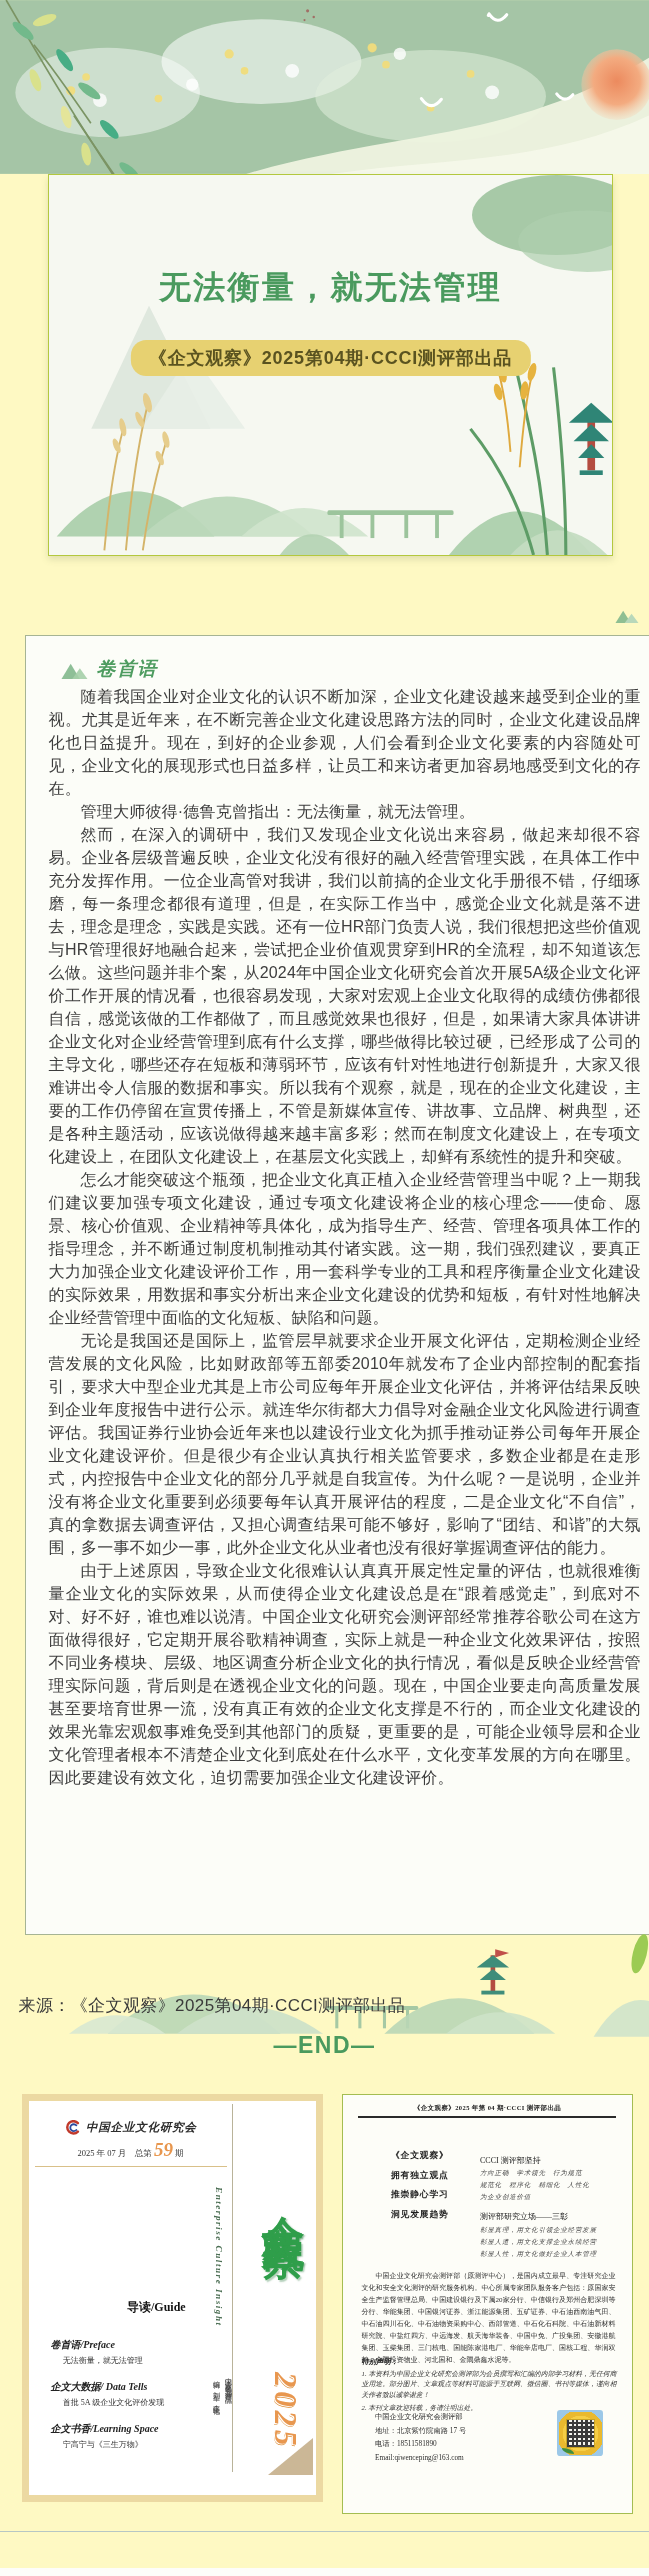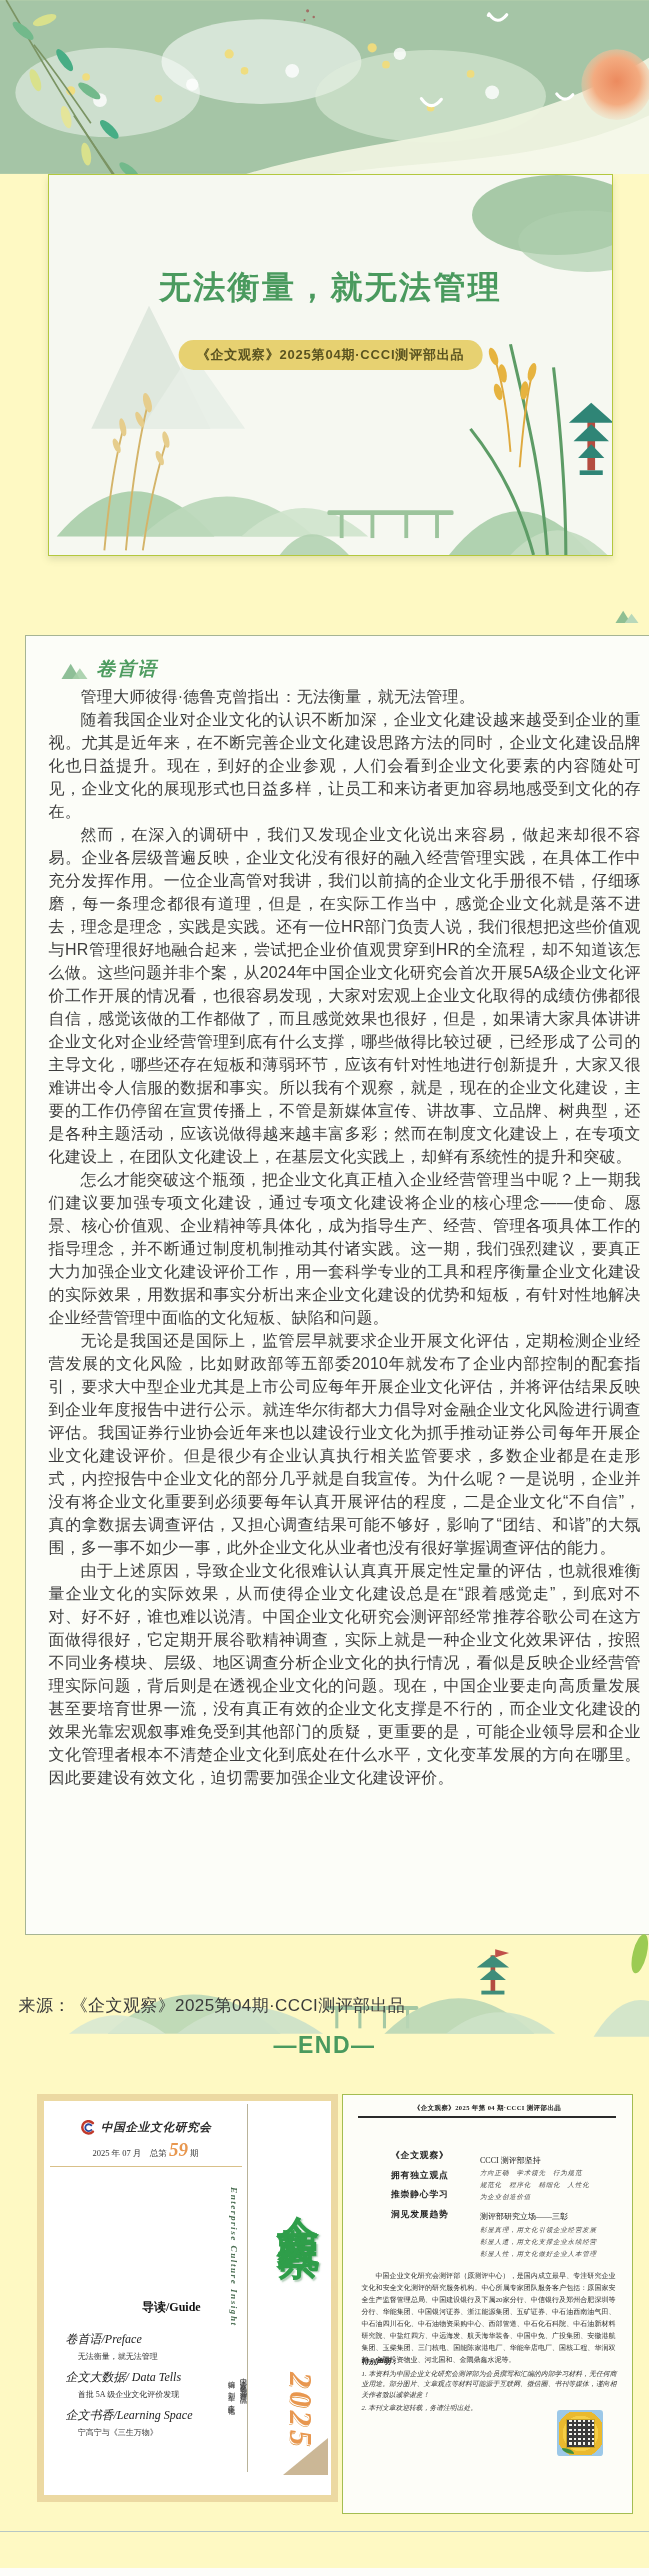--- a/index.html
+++ b/index.html
@@ -11,21 +11,21 @@
   .banner { position:absolute; left:0; top:0; width:649px; height:174px; }
   .branch-overlay { position:absolute; left:0; top:0; width:254px; height:285px; pointer-events:none; }
 
   
   .hero-frame { position:absolute; left:48px; top:174px; width:565px; height:382px;
     background:#f6f8f1; border:0.8px solid #b3c83e; box-shadow:0 3.8px 7px rgba(90,110,70,.18); }
   .hero-art { position:absolute; left:0; top:0; width:563px; height:380px; }
   .hero-title { position:absolute; left:0; top:91px; width:100%; text-align:center;
     font-size:32px; font-weight:bold; letter-spacing:2.3px; color:#4a9a5e; }
   .hero-badge { position:absolute; left:50%; top:165px; transform:translateX(-50%);
-    background:#e7d171; color:#5a5320; font-size:13px; font-weight:bold; letter-spacing:0.8px;
+    background:#e7d171; color:#5a5320; font-size:18px; font-weight:bold; letter-spacing:0.8px;
     padding:6.2px 18.5px; border-radius:15.4px; white-space:nowrap; }
 
   .mini-mounts { position:absolute; left:614px; top:606px; width:26px; height:17px; }
 
   
   .card { position:absolute; left:24.6px; top:635px; width:628px; height:1300px;
     background:#fcfdf8; border:0.8px solid #a6b494; overflow:hidden; }
   .section-head { position:absolute; left:34px; top:20px; display:flex; align-items:center; gap:7.7px; }
   .section-head .txt { font-size:19px; font-weight:bold; font-style:italic; color:#4e9c60;
     font-family:"Liberation Serif","DejaVu Serif",serif; letter-spacing:1.5px; }
@@ -33,34 +33,34 @@
   .article-body p { font-size:16px; line-height:23px; color:#3d3d3d; text-align:justify;
     text-indent:2em; letter-spacing:0.2px; }
 
   
   .scene-mid { position:absolute; left:0; top:1932px; width:649px; height:105px; }
   .end-mark { position:absolute; left:0; top:2032px; width:100%; text-align:center;
     font-size:23px; font-weight:bold; letter-spacing:1.5px; color:#4a9a5e; }
   .source-line { position:absolute; left:18.5px; top:1994px; font-size:17px; color:#3a3a3a; letter-spacing:0.4px; }
 
   
-  .doc-left { position:absolute; left:37px; top:2094px; width:301px; height:408px;
+  .doc-left { position:absolute; left:22px; top:2094px; width:301px; height:408px;
     background:#fff; border:7.7px solid #ecd9a2; cursor:pointer; }
   .doc-left .inner { position:relative; width:100%; height:100%; font-family:"Liberation Serif","DejaVu Serif",serif; }
   .dl-divider { position:absolute; left:203px; top:3.1px; bottom:23px; width:0.8px; background:#b9b39a; }
   .dl-logo-row { position:absolute; left:0; top:18.5px; width:203px; display:flex; justify-content:center; align-items:center; gap:4.6px; }
   .dl-org { font-size:11.5px; font-weight:bold; font-style:italic; color:#2e2e2e; letter-spacing:0.8px; }
   .dl-date { position:absolute; left:0; top:38px; width:203px; text-align:center; font-size:8.5px; color:#333; }
   .dl-date .big-no { font-size:19px; font-style:italic; font-weight:bold; color:#e8974f; }
   .dl-rule { position:absolute; left:6.2px; top:65px; width:192px; height:0.8px; background:#d9c089; }
   .dl-english { position:absolute; left:185px; top:86px; height:192px; writing-mode:vertical-rl;
     font-size:9.2px; font-style:italic; font-weight:bold; color:#4a6d52; letter-spacing:1.5px; }
   .dl-guide { position:absolute; left:98px; top:198px; font-size:12px; font-weight:bold; color:#111; }
   .dl-toc { position:absolute; left:21.5px; top:223px; width:169px; }
-  .dl-toc .h { font-size:12px; font-weight:normal; font-style:italic; color:#222; margin-top:7px; }
+  .dl-toc .h { font-size:10px; font-weight:bold; font-style:italic; color:#222; margin-top:14px; }
   .dl-toc .i { font-size:8px; color:#333; margin:3.1px 0 1.5px 12.3px; }
   .dl-credit { position:absolute; writing-mode:vertical-rl; font-size:7px; color:#444; letter-spacing:1.5px; }
   .dl-credit.c1 { left:194px; top:271px; height:131px; }
   .dl-credit.c2 { left:182px; top:274px; height:115px; }
   .dl-masthead { position:absolute; left:222px; top:80px; width:66px; height:246px;
     writing-mode:vertical-rl; text-orientation:upright; font-size:43px; font-weight:bold;
     color:#2f9e4a; font-family:"DejaVu Serif","Liberation Serif",serif;
     text-shadow:1.5px 1.5px 1.5px rgba(40,120,60,.35); letter-spacing:6.2px; line-height:66px; }
   .dl-year { position:absolute; left:238px; top:271px; height:131px; writing-mode:vertical-rl;
     font-size:31px; font-style:italic; font-weight:bold; color:#e8974f; letter-spacing:3.8px;
@@ -244,22 +244,22 @@
 
   <div class="card">
     <div class="section-head">
       <svg width="29" height="20" viewBox="0 0 38 26">
         <path d="M2,26 L14,6 L26,26 Z" fill="#7ab486" opacity="0.85"></path>
         <path d="M16,26 L26,12 L36,26 Z" fill="#a5cfa9" opacity="0.9"></path>
       </svg>
       <span class="txt">卷首语</span>
     </div>
     <div class="article-body">
+      <p>随着我国企业对企业文化的认识不断加深，企业文化建设越来越受到企业的重视。尤其是近年来，在不断完善企业文化建设思路方法的同时，企业文化建设品牌化也日益提升。现在，到好的企业参观，人们会看到企业文化要素的内容随处可见，企业文化的展现形式也日益多样，让员工和来访者更加容易地感受到文化的存在。</p>
       <p>管理大师彼得·德鲁克曾指出：无法衡量，就无法管理。</p>
-      <p>随着我国企业对企业文化的认识不断加深，企业文化建设越来越受到企业的重视。尤其是近年来，在不断完善企业文化建设思路方法的同时，企业文化建设品牌化也日益提升。现在，到好的企业参观，人们会看到企业文化要素的内容随处可见，企业文化的展现形式也日益多样，让员工和来访者更加容易地感受到文化的存在。</p>
       <p>然而，在深入的调研中，我们又发现企业文化说出来容易，做起来却很不容易。企业各层级普遍反映，企业文化没有很好的融入经营管理实践，在具体工作中充分发挥作用。一位企业高管对我讲，我们以前搞的企业文化手册很不错，仔细琢磨，每一条理念都很有道理，但是，在实际工作当中，感觉企业文化就是落不进去，理念是理念，实践是实践。还有一位HR部门负责人说，我们很想把这些价值观与HR管理很好地融合起来，尝试把企业价值观贯穿到HR的全流程，却不知道该怎么做。这些问题并非个案，从2024年中国企业文化研究会首次开展5A级企业文化评价工作开展的情况看，也很容易发现，大家对宏观上企业文化取得的成绩仿佛都很自信，感觉该做的工作都做了，而且感觉效果也很好，但是，如果请大家具体讲讲企业文化对企业经营管理到底有什么支撑，哪些做得比较过硬，已经形成了公司的主导文化，哪些还存在短板和薄弱环节，应该有针对性地进行创新提升，大家又很难讲出令人信服的数据和事实。所以我有个观察，就是，现在的企业文化建设，主要的工作仍停留在宣贯传播上，不管是新媒体宣传、讲故事、立品牌、树典型，还是各种主题活动，应该说做得越来越丰富多彩；然而在制度文化建设上，在专项文化建设上，在团队文化建设上，在基层文化实践上，却鲜有系统性的提升和突破。</p>
       <p>怎么才能突破这个瓶颈，把企业文化真正植入企业经营管理当中呢？上一期我们建议要加强专项文化建设，通过专项文化建设将企业的核心理念——使命、愿景、核心价值观、企业精神等具体化，成为指导生产、经营、管理各项具体工作的指导理念，并不断通过制度机制推动其付诸实践。这一期，我们强烈建议，要真正大力加强企业文化建设评价工作，用一套科学专业的工具和程序衡量企业文化建设的实际效果，用数据和事实分析出来企业文化建设的优势和短板，有针对性地解决企业经营管理中面临的文化短板、缺陷和问题。</p>
       <p>无论是我国还是国际上，监管层早就要求企业开展文化评估，定期检测企业经营发展的文化风险，比如财政部等五部委2010年就发布了企业内部控制的配套指引，要求大中型企业尤其是上市公司应每年开展企业文化评估，并将评估结果反映到企业年度报告中进行公示。就连华尔街都大力倡导对金融企业文化风险进行调查评估。我国证券行业协会近年来也以建设行业文化为抓手推动证券公司每年开展企业文化建设评价。但是很少有企业认真执行相关监管要求，多数企业都是在走形式，内控报告中企业文化的部分几乎就是自我宣传。为什么呢？一是说明，企业并没有将企业文化重要到必须要每年认真开展评估的程度，二是企业文化“不自信”，真的拿数据去调查评估，又担心调查结果可能不够好，影响了“团结、和谐”的大氛围，多一事不如少一事，此外企业文化从业者也没有很好掌握调查评估的能力。</p>
       <p>由于上述原因，导致企业文化很难认认真真开展定性定量的评估，也就很难衡量企业文化的实际效果，从而使得企业文化建设总是在“跟着感觉走”，到底对不对、好不好，谁也难以说清。中国企业文化研究会测评部经常推荐谷歌公司在这方面做得很好，它定期开展谷歌精神调查，实际上就是一种企业文化效果评估，按照不同业务模块、层级、地区调查分析企业文化的执行情况，看似是反映企业经营管理实际问题，背后则是在透视企业文化的问题。现在，中国企业要走向高质量发展甚至要培育世界一流，没有真正有效的企业文化支撑是不行的，而企业文化建设的效果光靠宏观叙事难免受到其他部门的质疑，更重要的是，可能企业领导层和企业文化管理者根本不清楚企业文化到底处在什么水平，文化变革发展的方向在哪里。因此要建设有效文化，迫切需要加强企业文化建设评价。</p>
     </div>
   </div>
 
   <svg class="scene-mid" viewBox="0 0 844 136">
     <path d="M140,132 Q250,30 365,132 Z" fill="#b9d6b6" opacity="0.9"></path>
     <path d="M230,132 Q320,62 420,132 Z" fill="#cde2c8" opacity="0.95"></path>
@@ -337,20 +337,26 @@
       <div class="m">彰显真理，用文化引领企业经营发展</div>
       <div class="m">彰显人道，用文化支撑企业永续经营</div>
       <div class="m">彰显人性，用文化做好企业人本管理</div>
     </div>
     <div class="dr-para">中国企业文化研究会测评部（原测评中心），是国内成立最早、专注研究企业文化和安全文化测评的研究服务机构。中心所属专家团队服务客户包括：原国家安全生产监督管理总局、中国建设银行及下属20家分行、中信银行及郑州合肥深圳等分行、华能集团、中国银河证券、浙江能源集团、五矿证券、中石油西南油气田、中石油四川石化、中石油物资采购中心、西部管道、中石化石科院、中石油新材料研究院、中盐红四方、中远海发、航天海华装备、中国中免、广投集团、安徽港航集团、玉柴集团、三门核电、国能陈家港电厂、华能辛店电厂、国核工程、华润双鹤、金隅投资物业、河北国和、金隅鼎鑫水泥等。</div>
     <div class="dr-statement-title">特别声明：</div>
     <div class="dr-statement">
       <div>1. 本资料为中国企业文化研究会测评部为会员撰写和汇编的内部学习材料，无任何商业用途。部分图片、文章观点等材料可能源于互联网、微信圈、书刊等媒体，谨向相关作者致以诚挚谢意！</div>
       <div>2. 本刊文章欢迎转载，务请注明出处。</div>
     </div>
+    <div class="dr-contact">
+      <div>中国企业文化研究会测评部</div>
+      <div>地址：北京紫竹院南路 17 号</div>
+      <div>电话：18511581890</div>
+      <div>Email:qiwenceping@163.com</div>
+    </div>
     <div class="qr">
       <div class="petals"></div>
       <div class="code"></div>
       <div class="leaf"></div>
     </div>
   </div>
 
   <div class="bottom-rule"></div>
   <div class="bottom-strip"></div>
 </div>

